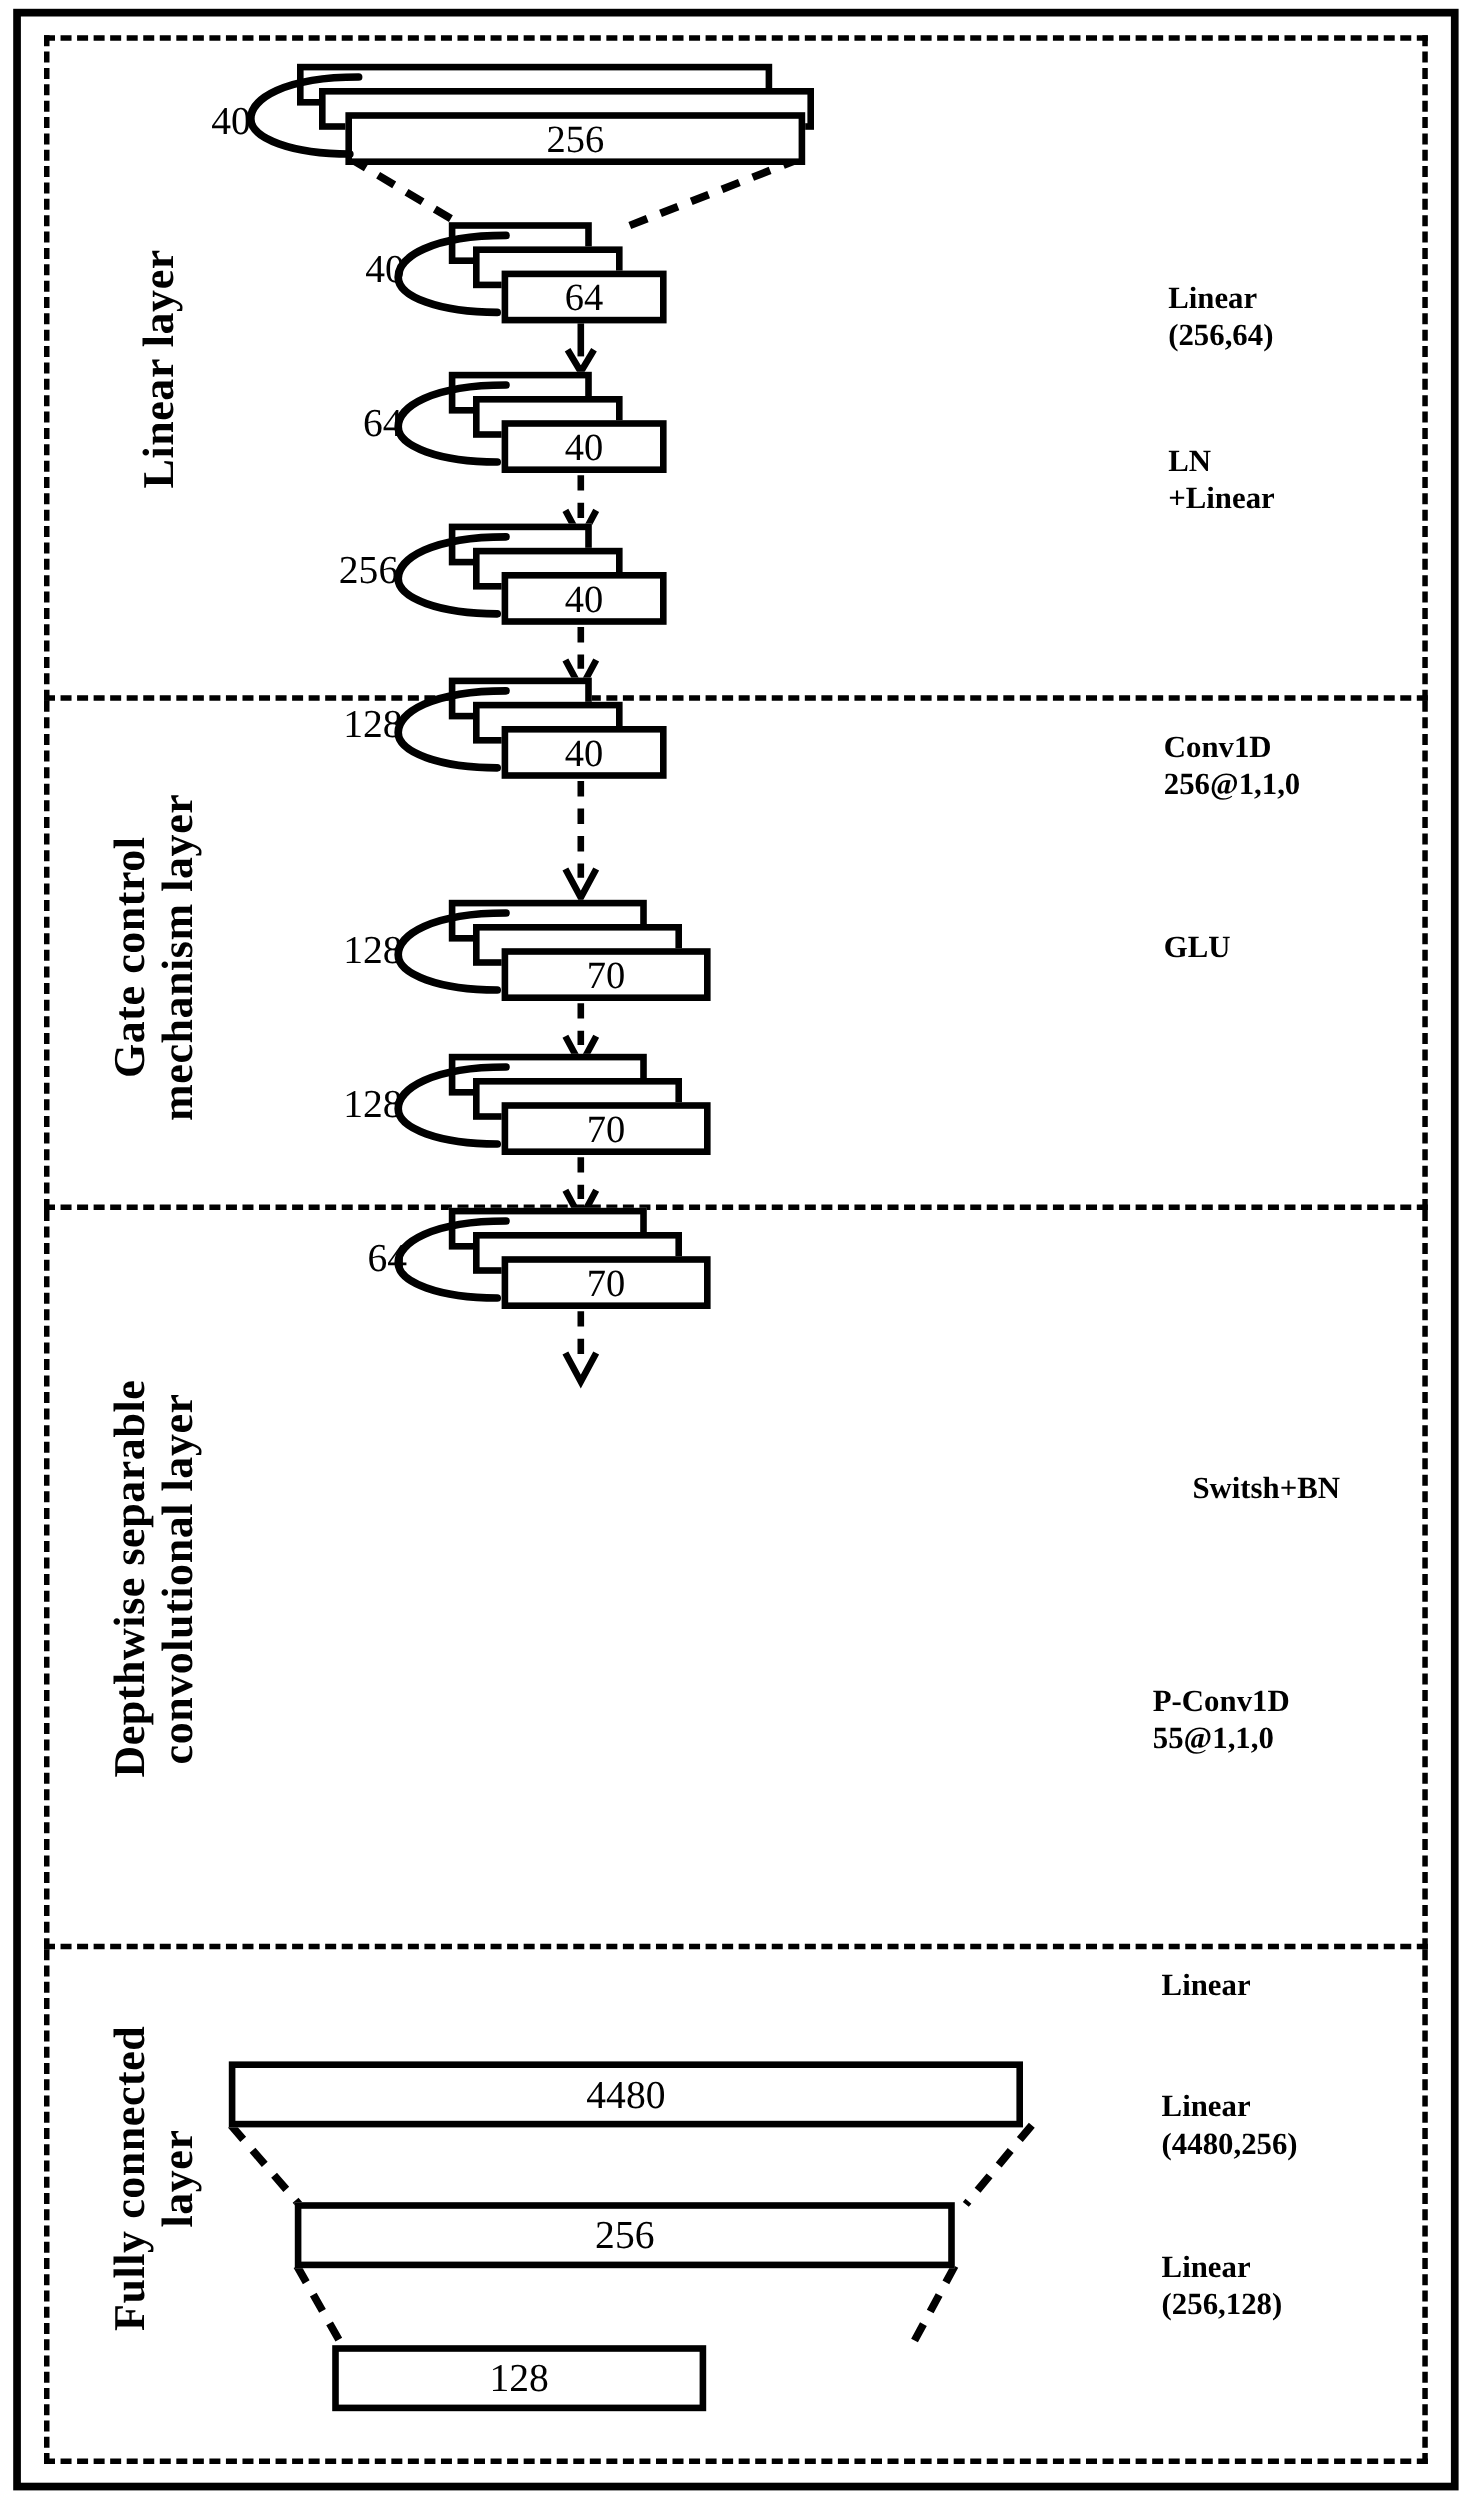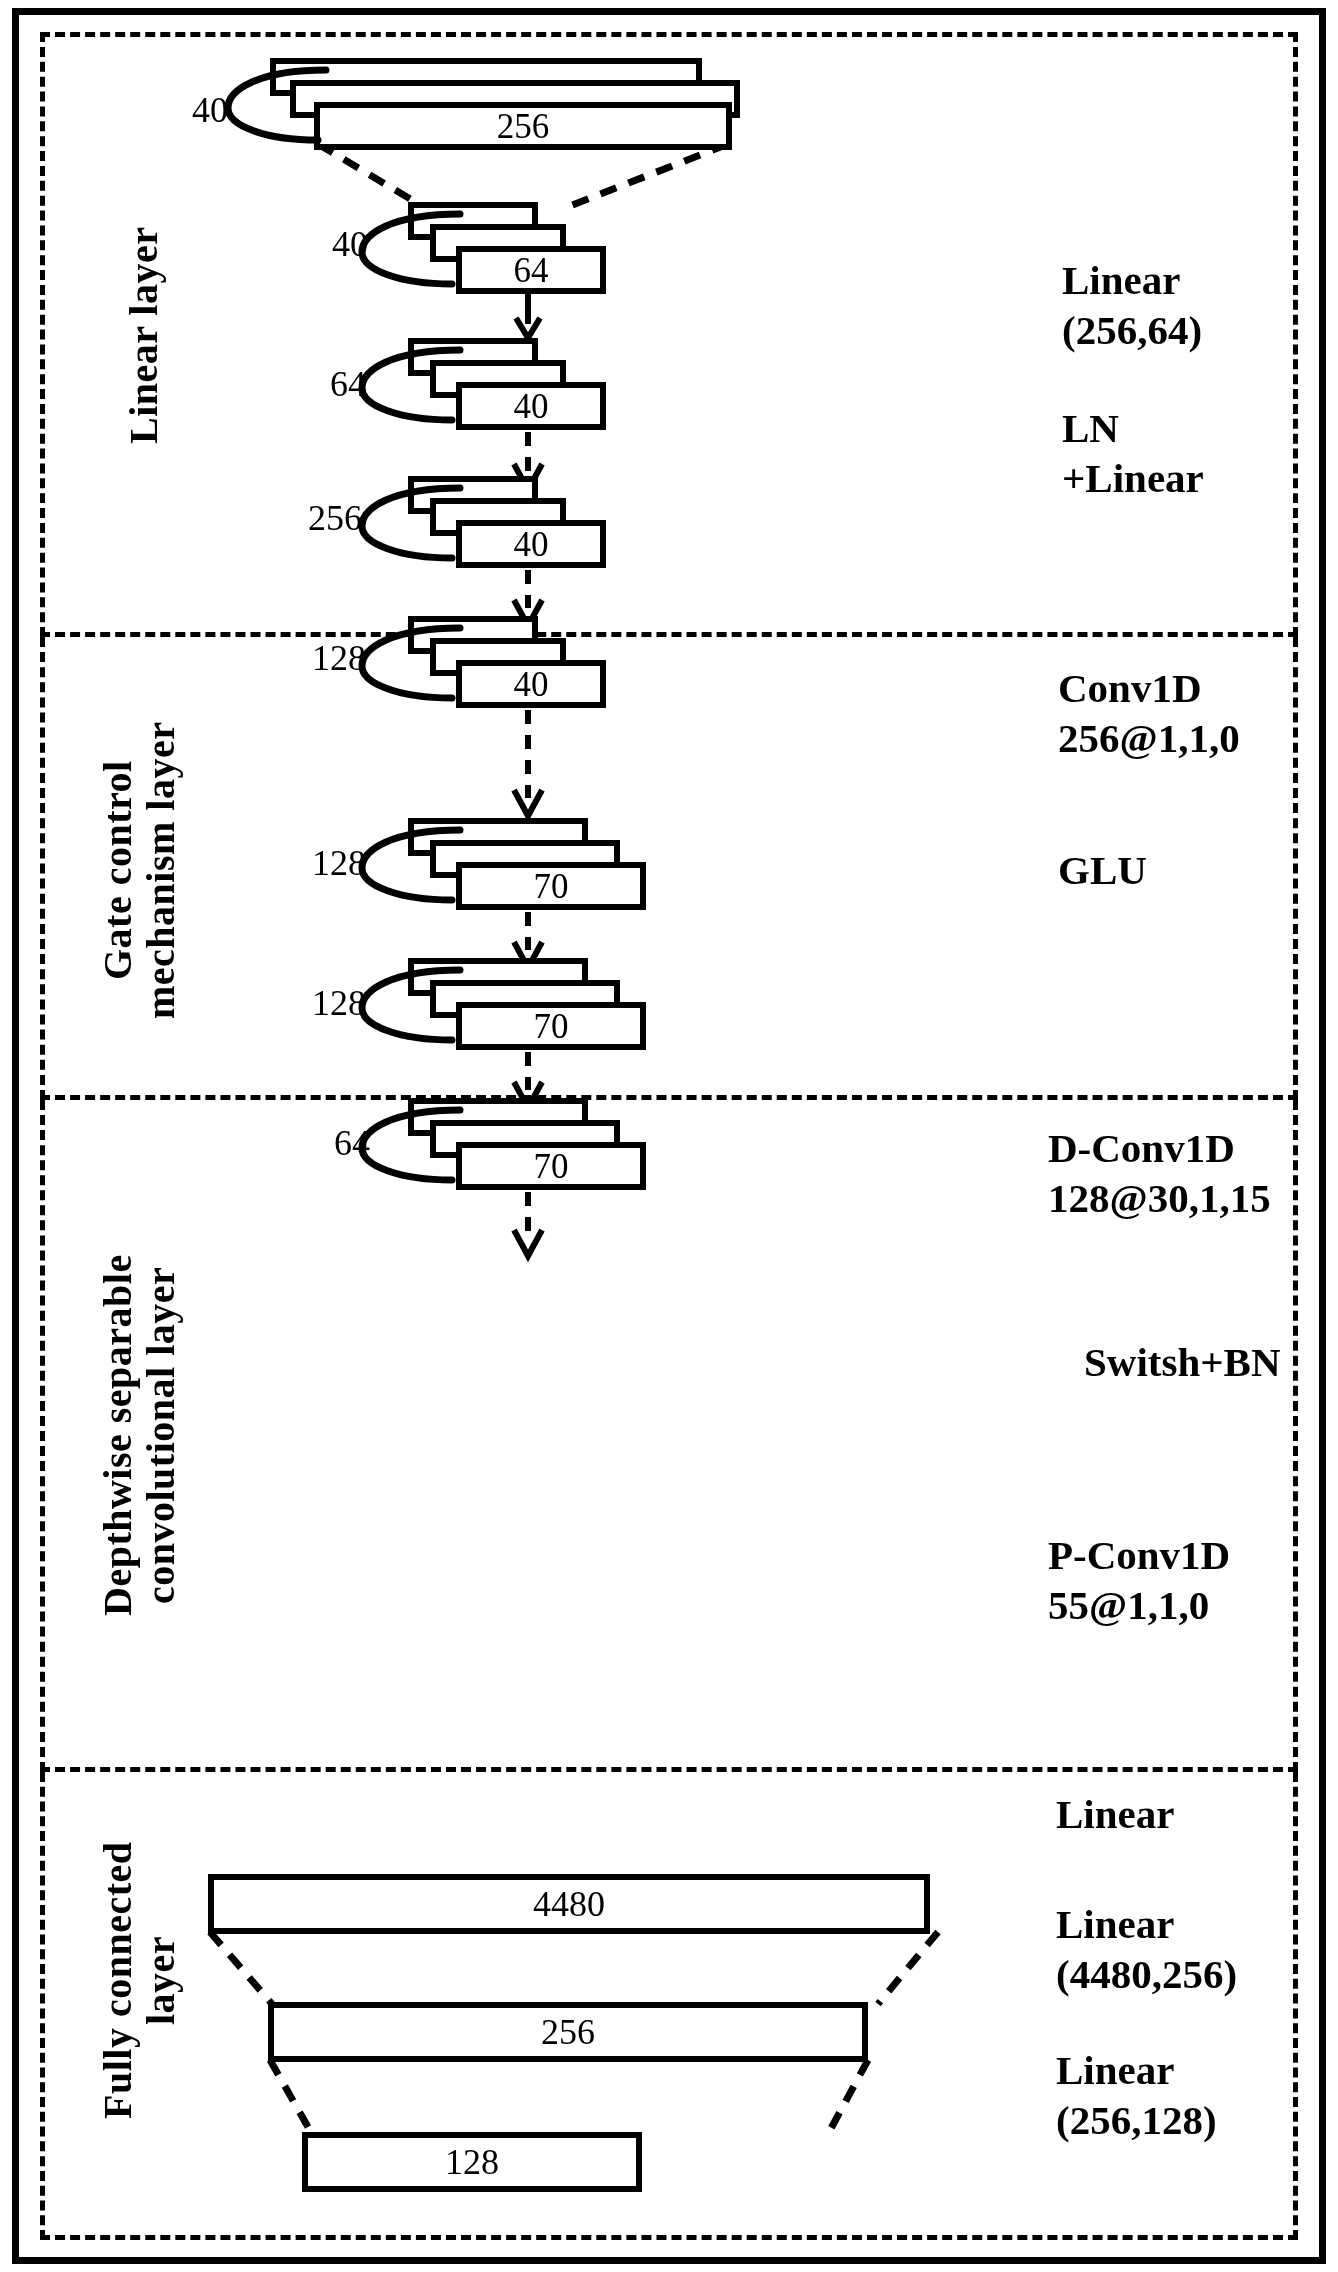--- a/index.html
+++ b/index.html
@@ -44,21 +44,21 @@
     line-height: 1.08;
     letter-spacing: 0.5px;
     white-space: pre;
     text-align: center;
   }
 
   
   .op-label {
     position: absolute;
     font-weight: bold;
-    font-size: 41px;
+    font-size: 28px;
     line-height: 1.22;
     white-space: pre;
   }
 
   
   .stack {
     position: absolute;
   }
   .stack .bx {
     position: absolute;
@@ -134,22 +134,20 @@
 
   <div class="op-label" style="left:1062px; top:255px;">Linear
 (256,64)</div>
   <div class="op-label" style="left:1062px; top:403px;">LN
 +Linear</div>
 
   <div class="op-label" style="left:1058px; top:663px;">Conv1D
 256@1,1,0</div>
   <div class="op-label" style="left:1058px; top:845px;">GLU</div>
 
-  <div class="op-label" style="left:1048px; top:1123px;">D-Conv1D
-128@30,1,15</div>
   <div class="op-label" style="left:1048px; top:1337px;margin-left:36px;">Switsh+BN</div>
   <div class="op-label" style="left:1048px; top:1530px;">P-Conv1D
 55@1,1,0</div>
 
   <div class="op-label" style="left:1056px; top:1789px;">Linear</div>
   <div class="op-label" style="left:1056px; top:1899px;">Linear
 (4480,256)</div>
   <div class="op-label" style="left:1056px; top:2045px;">Linear
 (256,128)</div>
 

